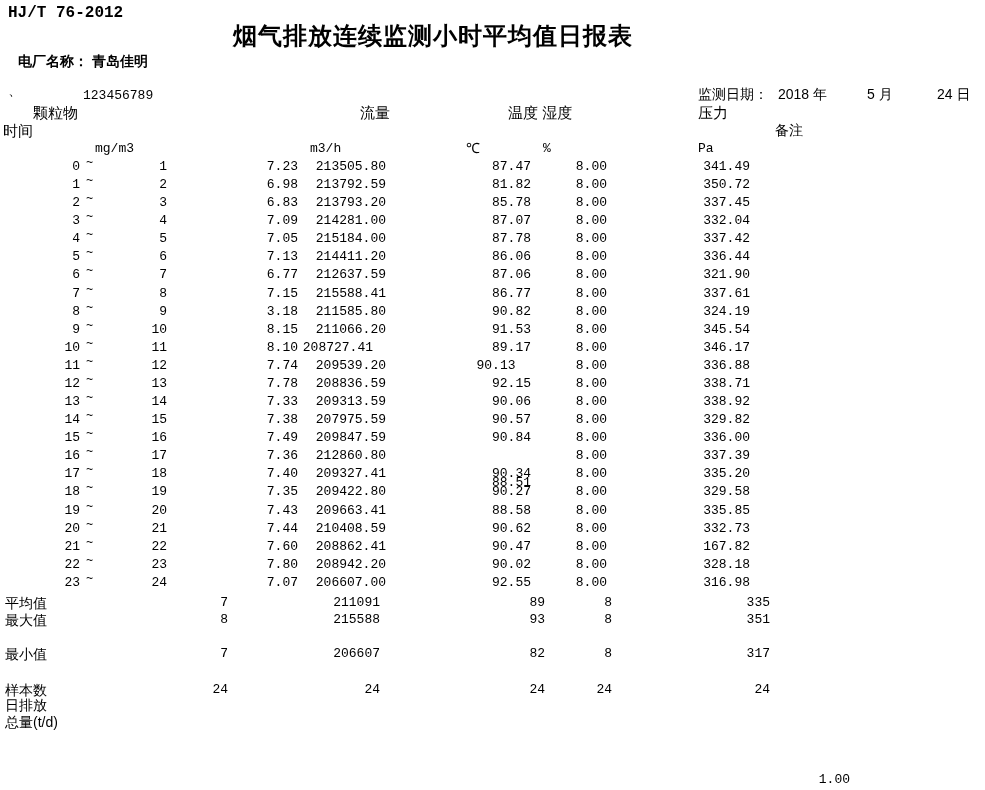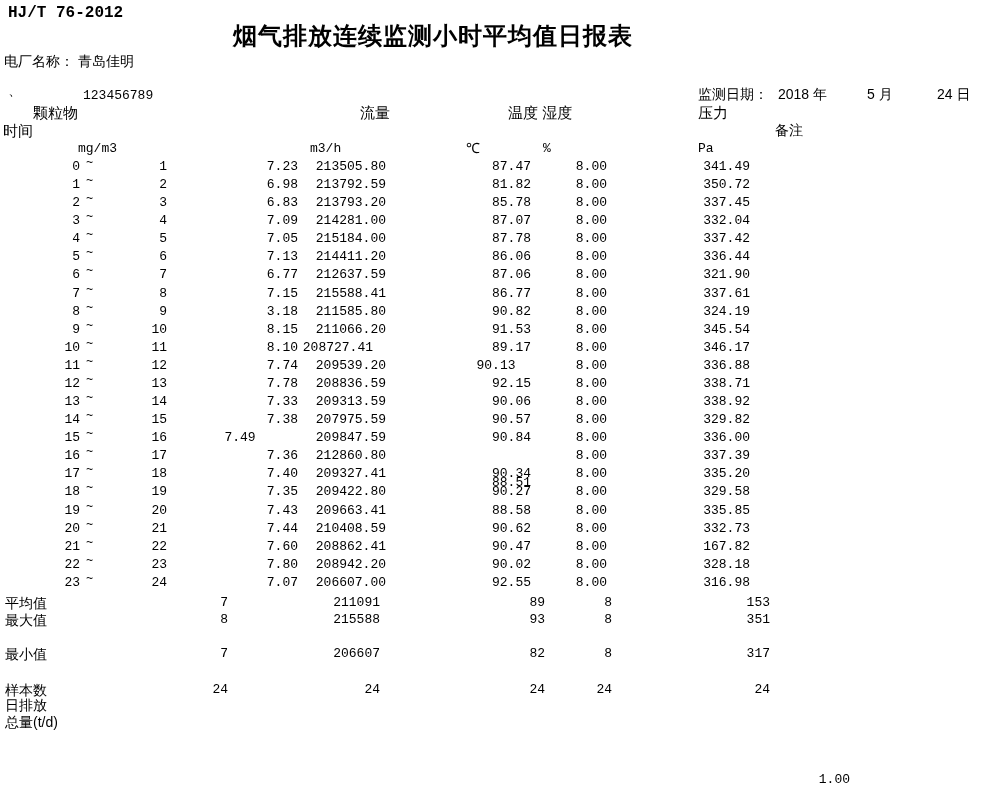--- a/index.html
+++ b/index.html
@@ -19,38 +19,38 @@
   .sumlabel{position:absolute;left:5px;font-size:14px;white-space:pre;}
 </style>
 </head>
 <body>
 
 <div class="page">
 
   <div class="abs std" style="left:8px;top:4px;">HJ/T 76-2012</div>
   <div class="abs title" style="left:233px;top:20px;">烟气排放连续监测小时平均值日报表</div>
 
-  <div class="abs cn" style="left:4px;top:53px;"><span>电厂名称：</span><span> </span><span>青岛佳明</span></div>
+  <div class="abs cn" style="left:18px;top:53px;font-weight:bold;"><span>电厂名称：</span><span> </span><span>青岛佳明</span></div>
 
   <div class="abs cn" style="left:8px;top:82px;">、</div>
   <div class="abs num" style="left:83px;top:88px;">123456789</div>
 
   <div class="abs cn" style="left:698px;top:86px;">监测日期：</div>
   <div class="abs cn" style="left:778px;top:86px;">2018 年</div>
   <div class="abs cn" style="left:867px;top:86px;">5 月</div>
   <div class="abs cn" style="left:937px;top:86px;">24 日</div>
 
   <div class="abs cnlbl" style="left:33px;top:104px;">颗粒物</div>
   <div class="abs cnlbl" style="left:360px;top:104px;">流量</div>
   <div class="abs cnlbl" style="left:508px;top:104px;">温度 湿度</div>
   <div class="abs cnlbl" style="left:698px;top:104px;">压力</div>
   <div class="abs cnlbl" style="left:3px;top:122px;">时间</div>
   <div class="abs cn" style="left:775px;top:122px;">备注</div>
 
-  <div class="abs num" style="left:78px;top:141px;">mg/m3</div>
+  <div class="abs num" style="left:95px;top:141px;">mg/m3</div>
   <div class="abs num" style="left:310px;top:141px;">m3/h</div>
   <div class="abs cn" style="left:466px;top:138px;">℃</div>
   <div class="abs num" style="left:543px;top:141px;">%</div>
   <div class="abs num" style="left:698px;top:141px;">Pa</div>
 
   <div id="rows">
       <div class="rowline" style="top: 158px;">
         <span class="rowcell" style="left: 20px; width: 60px;">0</span>
         <span class="rowcell" style="left: 107px; width: 60px;">1</span>
         <span class="rowcell" style="left: 218px; width: 80px;">7.23</span>
@@ -196,21 +196,21 @@
         <span class="rowcell" style="left: 218px; width: 80px;">7.38</span>
         <span class="rowcell" style="left: 274px; width: 112px;">207975.59</span>
         <span class="rowcell" style="left: 461px; width: 70px;">90.57</span>
         <span class="rowcell" style="left: 537px; width: 70px;">8.00</span>
         <span class="rowcell" style="left: 666px; width: 84px;">329.82</span>
         <span class="tilde" style="left: 86px; top: -4px;">~</span>
       </div>
       <div class="rowline" style="top: 429.2px;">
         <span class="rowcell" style="left: 20px; width: 60px;">15</span>
         <span class="rowcell" style="left: 107px; width: 60px;">16</span>
-        <span class="rowcell" style="left: 200px; width: 80px; text-align: center;">7.49</span>
+        <span class="rowcell" style="left: 218px; width: 80px;">7.49</span>
         <span class="rowcell" style="left: 274px; width: 112px;">209847.59</span>
         <span class="rowcell" style="left: 461px; width: 70px; font-family: Liberation Mono, monospace;">90.84</span>
         <span class="rowcell" style="left: 537px; width: 70px;">8.00</span>
         <span class="rowcell" style="left: 666px; width: 84px;">336.00</span>
         <span class="tilde" style="left: 86px; top: -4px;">~</span>
       </div>
       <div class="rowline" style="top: 447.28px;">
         <span class="rowcell" style="left: 20px; width: 60px;">16</span>
         <span class="rowcell" style="left: 107px; width: 60px;">17</span>
         <span class="rowcell" style="left: 218px; width: 80px;">7.36</span>
@@ -292,21 +292,21 @@
       </div>
     </div>
 
   <div id="summary">
       <div class="rowline" style="top: 594px;">
         <span class="sumlabel">平均值</span>
         <span class="rowcell" style="left: 148px; width: 80px;">7</span>
         <span class="rowcell" style="left: 268px; width: 112px;">211091</span>
         <span class="rowcell" style="left: 465px; width: 80px;">89</span>
         <span class="rowcell" style="left: 542px; width: 70px;">8</span>
-        <span class="rowcell" style="left: 686px; width: 84px;">153</span>
+        <span class="rowcell" style="left: 686px; width: 84px;">335</span>
       </div>
       <div class="rowline" style="top: 611px;">
         <span class="sumlabel">最大值</span>
         <span class="rowcell" style="left: 148px; width: 80px;">8</span>
         <span class="rowcell" style="left: 268px; width: 112px;">215588</span>
         <span class="rowcell" style="left: 465px; width: 80px;">93</span>
         <span class="rowcell" style="left: 542px; width: 70px;">8</span>
         <span class="rowcell" style="left: 686px; width: 84px;">351</span>
       </div>
       <div class="rowline" style="top: 645px;">

